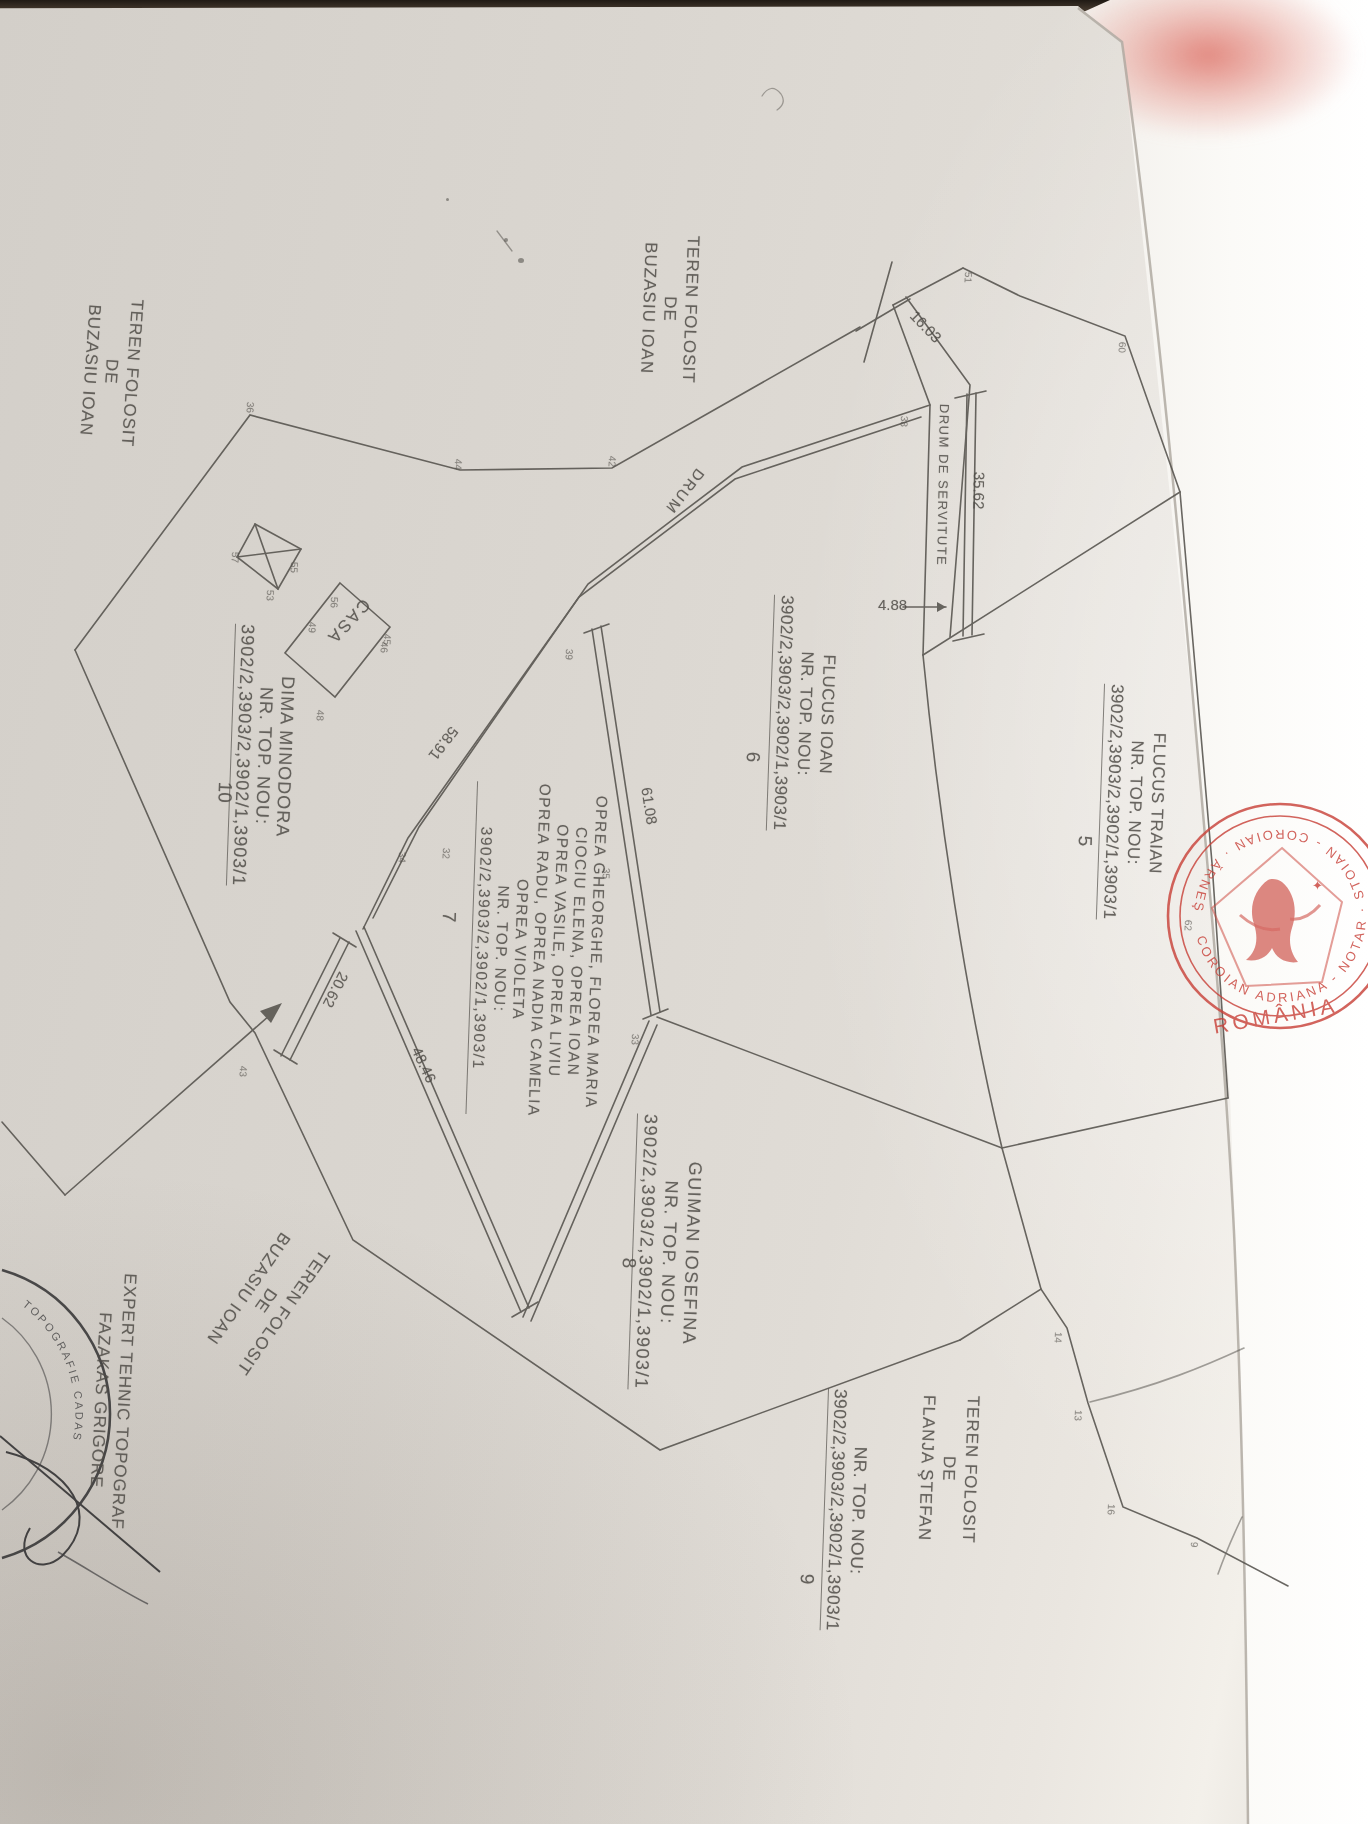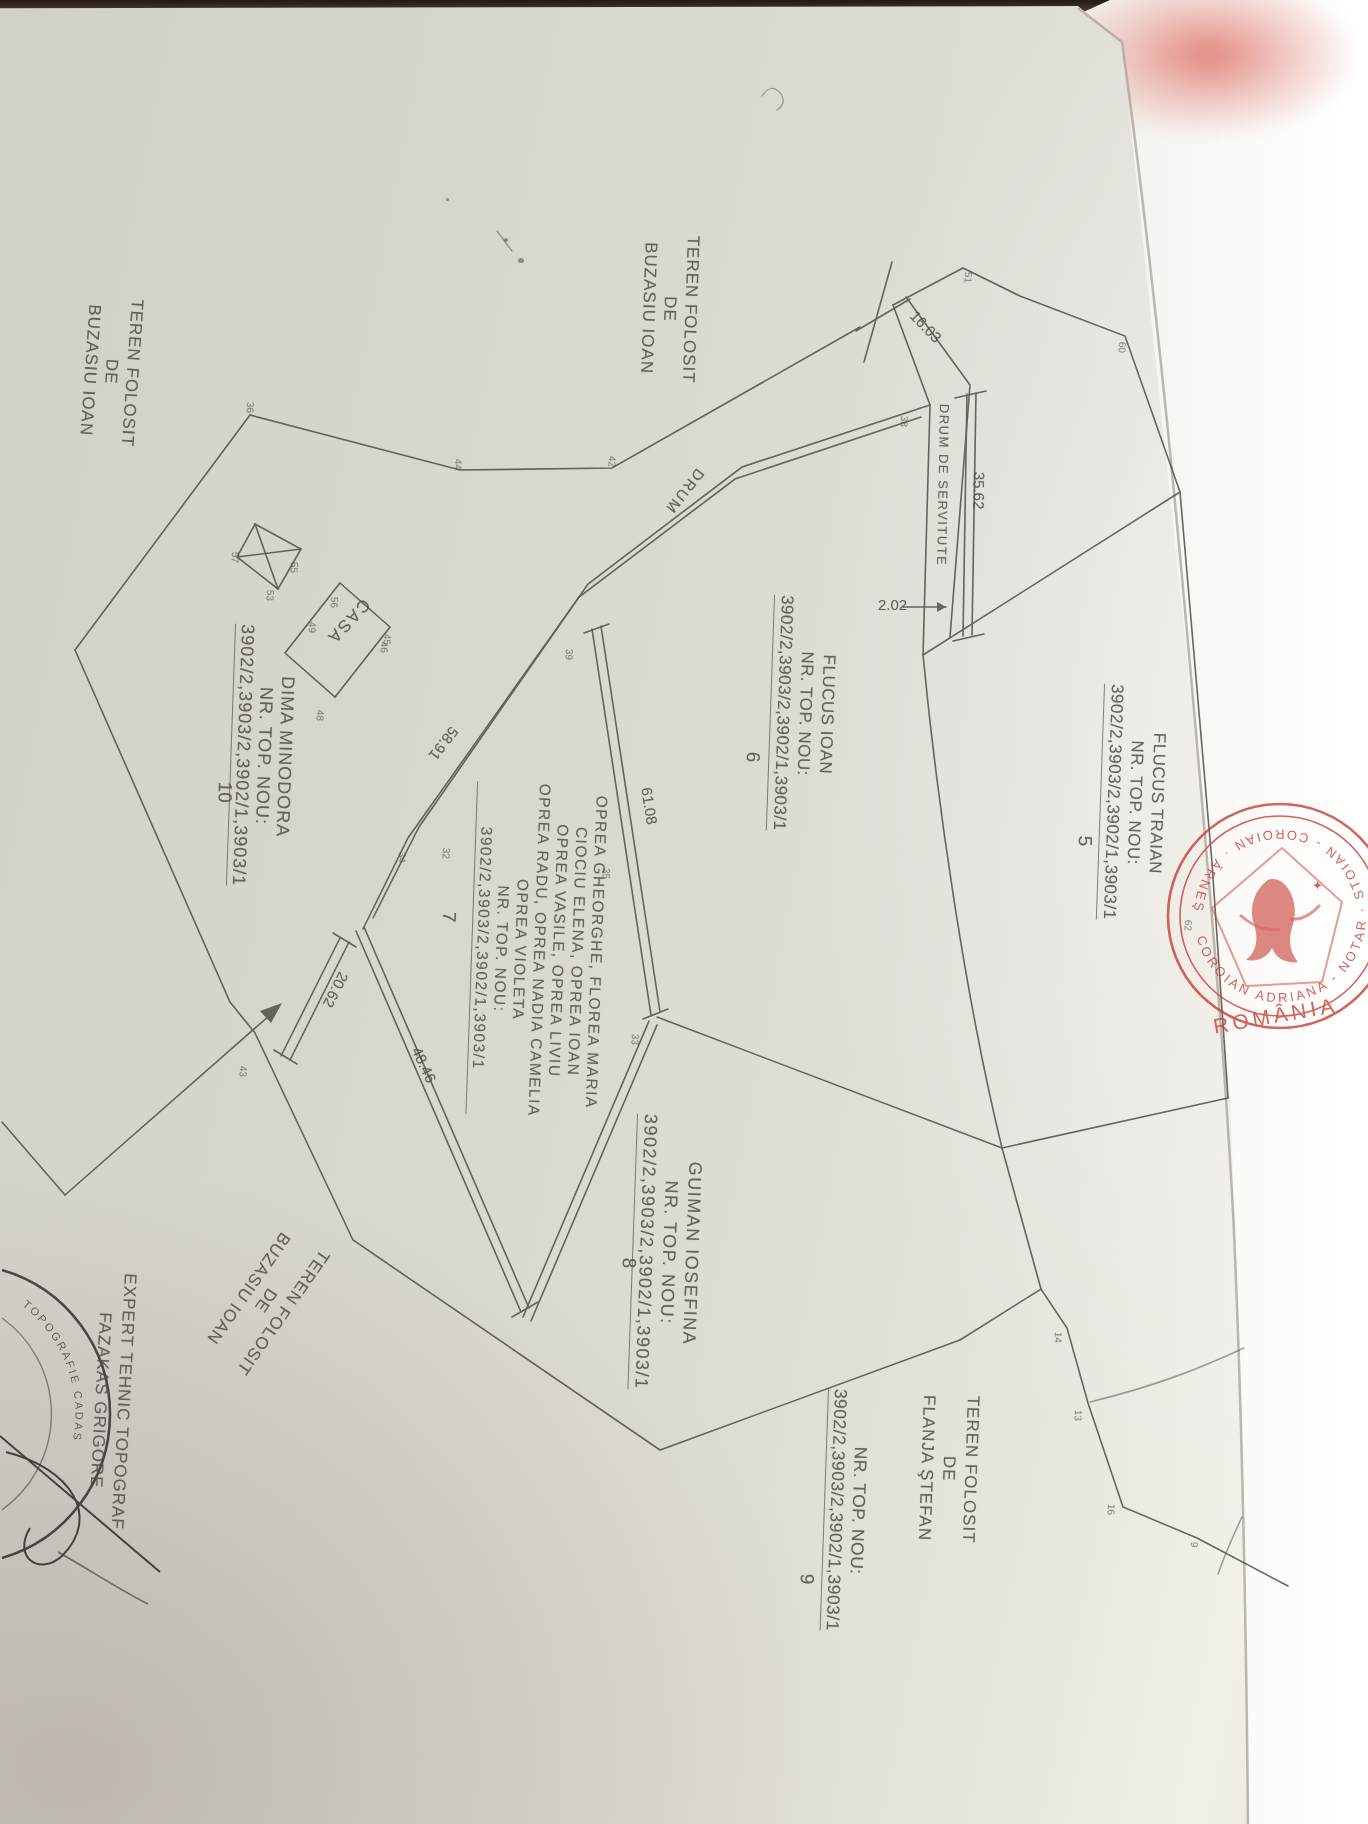--- a/index.html
+++ b/index.html
@@ -206,21 +206,21 @@
         <div>CASA</div>
       </div>
       <div class="lbl" style="left: 952px; top: 404px; font-size: 13px; letter-spacing: 1.5px; line-height: 16px; transform: rotate(91deg);">
         <div>DRUM DE SERVITUTE</div>
       </div>
       <div class="lbl" style="left: 708px; top: 476px; font-size: 15px; letter-spacing: 2px; line-height: 18px; transform: rotate(128deg);">
         <div>DRUM</div>
       </div>
       <div class="dim" style="left: 919px; top: 307px; font-size: 15px; transform: rotate(46deg);">16.03</div>
       <div class="dim" style="left: 988px; top: 472px; font-size: 15px; transform: rotate(91deg);">35.62</div>
-      <div class="dim" style="left: 878px; top: 596px; font-size: 15px; transform: rotate(0deg);">2.02</div>
+      <div class="dim" style="left: 878px; top: 596px; font-size: 15px; transform: rotate(0deg);">4.88</div>
       <div class="dim" style="left: 462px; top: 734px; font-size: 15px; transform: rotate(128deg);">58.91</div>
       <div class="dim" style="left: 655px; top: 786px; font-size: 15px; transform: rotate(81deg);">61.08</div>
       <div class="dim" style="left: 424px; top: 1044px; font-size: 15px; transform: rotate(65deg);">48.46</div>
       <div class="dim" style="left: 352px; top: 977px; font-size: 15px; transform: rotate(117deg);">20.62</div>
       <div class="vtx" style="left: 974px; top: 272px; transform: rotate(92deg);">51</div>
       <div class="vtx" style="left: 910px; top: 416px; transform: rotate(92deg);">38</div>
       <div class="vtx" style="left: 464px; top: 459px; transform: rotate(92deg);">44</div>
       <div class="vtx" style="left: 618px; top: 456px; transform: rotate(92deg);">42</div>
       <div class="vtx" style="left: 256px; top: 402px; transform: rotate(92deg);">36</div>
       <div class="vtx" style="left: 390px; top: 642px; transform: rotate(92deg);">46</div>

